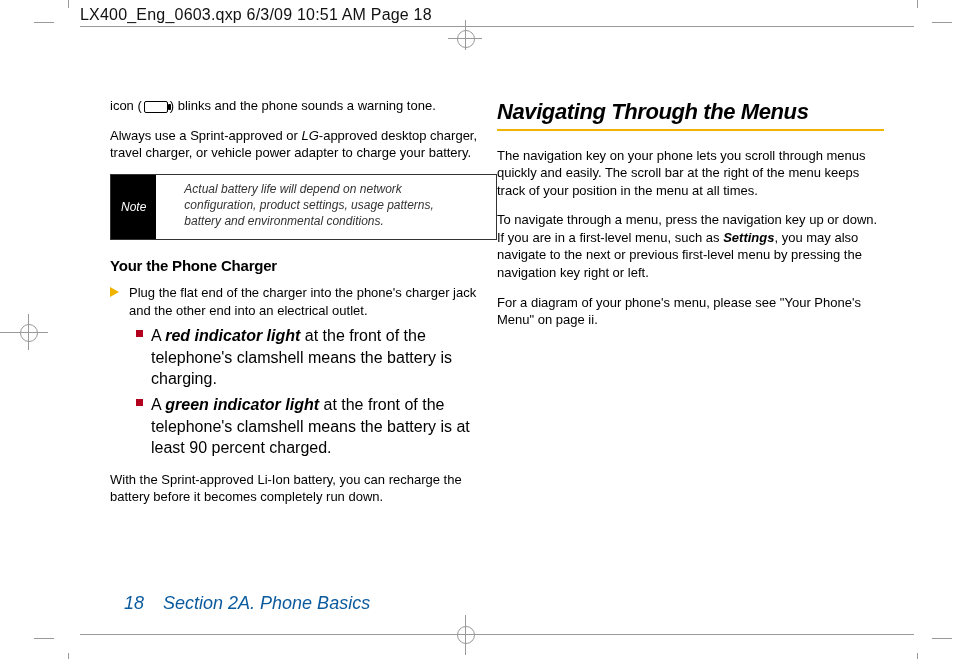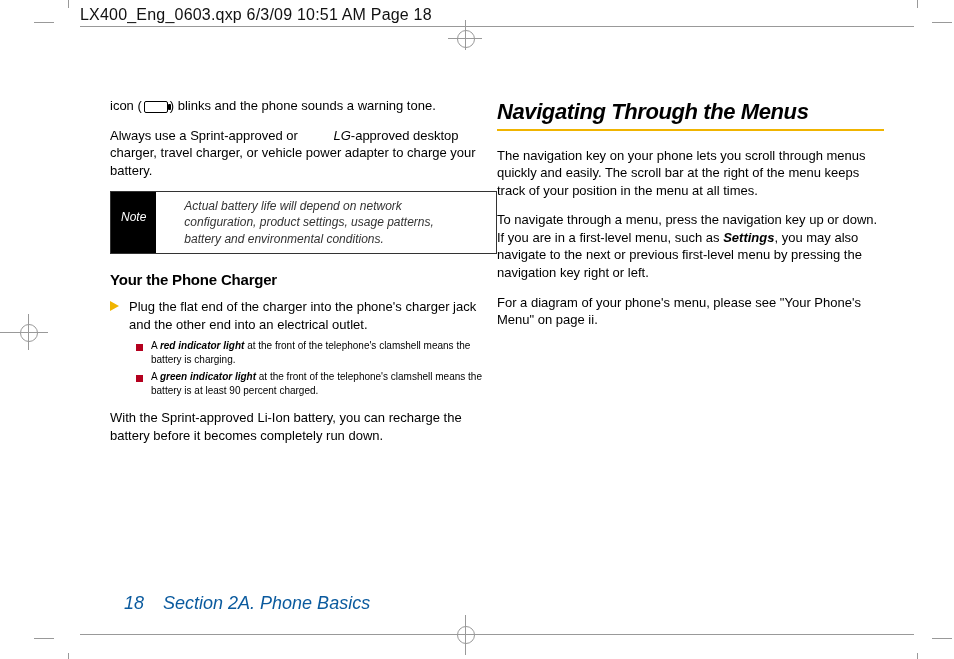--- a/index.html
+++ b/index.html
@@ -48,30 +48,30 @@
         border-top:1px solid var(--rule);border-bottom:1px solid var(--rule);}
   .cols{display:flex;height:100%;padding:70px 30px 30px 30px;box-sizing:border-box;}
   .col{flex:1;min-width:0;font-size:13px;line-height:1.35;}
   .col p{margin:0 0 12px 0;}
 
   .battery{display:inline-block;width:22px;height:10px;border:1.5px solid #000;border-radius:2px;position:relative;vertical-align:middle;margin:0 2px;}
   .battery::after{content:"";position:absolute;right:-4px;top:2px;width:3px;height:6px;background:#000;border-radius:1px;}
 
   .note-box{display:flex;border:1px solid #333;margin:6px 0 16px 0;}
   .note-tag{background:var(--note-bg);color:var(--note-fg);font-style:italic;font-size:12px;
-            padding:17px 10px;display:flex;align-items:flex-start;}
+            padding:24px 10px;display:flex;align-items:flex-start;}
   .note-text{font-style:italic;font-size:12px;color:#333;padding:6px 28px;line-height:1.35;}
 
   h3.sub{font-size:15px;font-weight:600;margin:4px 0 8px 0;letter-spacing:-.2px;}
   .play-row{display:flex;gap:10px;margin-bottom:6px;}
   .play{width:0;height:0;border-top:5px solid transparent;border-bottom:5px solid transparent;border-left:9px solid var(--yellow);margin-top:3px;flex:none;}
   .sq-row{display:flex;gap:8px;margin:4px 0 4px 26px;}
   .sq{width:7px;height:7px;background:var(--red);margin-top:5px;flex:none;}
-  .sq-row .txt{font-size:10px;line-height:1.35;}
-  .txt em, p em{margin-left:32px;}
+  .sq-row .txt{font-size:16px;line-height:1.35;}
+  .txt em, p em{}
   .boldit{font-weight:700;font-style:italic;}
 
   h2.title{font-size:22px;font-style:italic;font-weight:600;letter-spacing:-.4px;margin:0 0 2px 0;}
   .rule-yellow{height:2px;background:var(--yellow);margin:0 0 16px 0;}
 
   .footer{position:absolute;left:44px;bottom:20px;font-style:italic;font-size:18px;color:var(--footer);}
   .footer .pg{display:inline-block;width:34px;}
 </style>
 </head>
 <body>

